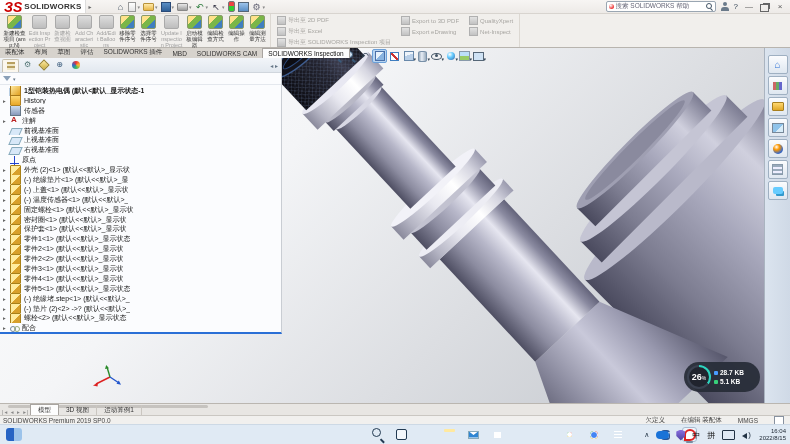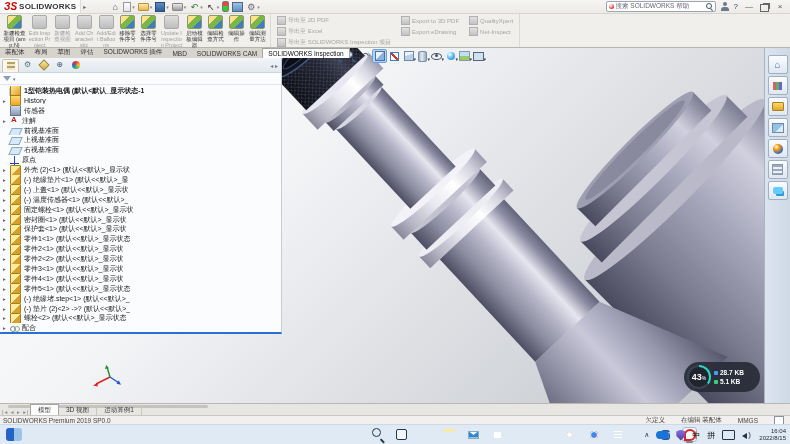--- a/index.html
+++ b/index.html
@@ -1,21 +1,21 @@
 <!DOCTYPE html>
 <html><head>
 <meta charset="utf-8">
 <style>
   html,body{margin:0;padding:0;}
   body{width:790px;height:444px;overflow:hidden;font-family:"Liberation Sans","DejaVu Sans",sans-serif;background:#e8e6e3;position:relative;font-size:8px;color:#222;}
   .abs{position:absolute;}
   
   #titlebar{left:0;top:0;width:790px;height:13px;background:linear-gradient(#f7f5f3,#edeae7);border-bottom:1px solid #d8d4cf;display:flex;align-items:center;z-index:40;}
   .logo{display:flex;align-items:center;gap:2px;padding:0 4px;border-right:1px solid #ddd;height:100%;background:#fff;}
-  .logo-mark{color:#c00;font-weight:bold;font-style:italic;font-size:10px;}
+  .logo-mark{color:#c00;font-weight:bold;font-style:italic;font-size:14px;}
   .logo-text{font-weight:bold;color:#333;font-size:8px;letter-spacing:.2px;}
   .logo-arrow{font-size:6px;color:#666;margin-left:2px;}
   #qat{display:flex;align-items:center;gap:3px;margin-left:24px;}
   .qa{display:flex;align-items:center;}
   .qa.dd::after{content:"▾";font-size:5px;color:#888;margin-left:1px;}
   .qi{width:10px;height:10px;display:inline-flex;align-items:center;justify-content:center;font-size:9px;color:#456;}
   .home-icon::after{content:"⌂";color:#345;}
   .new-document-icon{background:linear-gradient(#fff,#e4e4e4);border:1px solid #999;width:6px;height:8px;}
   .open-icon{background:linear-gradient(#ffe9a8,#e8b84b);border:1px solid #b8923a;width:9px;height:6px;border-radius:1px;}
   .save-icon{background:linear-gradient(#5a8ec4,#2f5f96);border:1px solid #2a4a78;width:8px;height:8px;}
@@ -318,21 +318,21 @@
     <polygon points="1,20.5 6,17.5 5.5,21.5" fill="#d22"></polygon>
     <line x1="18" y1="12" x2="15" y2="2" stroke="#2a8a2a" stroke-width="1.4"></line>
     <polygon points="14.2,0 13,4 17,3.2" fill="#2a8a2a"></polygon>
     <line x1="18" y1="12" x2="27" y2="18" stroke="#2255cc" stroke-width="1.4"></line>
     <polygon points="29,19.8 24.5,18.8 26.8,15.5" fill="#2255cc"></polygon>
   </svg>
 
   <div id="net-overlay">
     <div id="net-circle">
       <div id="net-circle-inner">
-        <span id="net-pct">43</span>
+        <span id="net-pct">26</span>
           <span id="net-pct-u">%</span>
       </div>
     </div>
     <div class="net-rows">
 
         <div class="net-row">
           <span class="net-dot" style="background:#4a9bff;"></span>
           <span>28.7 KB</span>
         </div>
 

